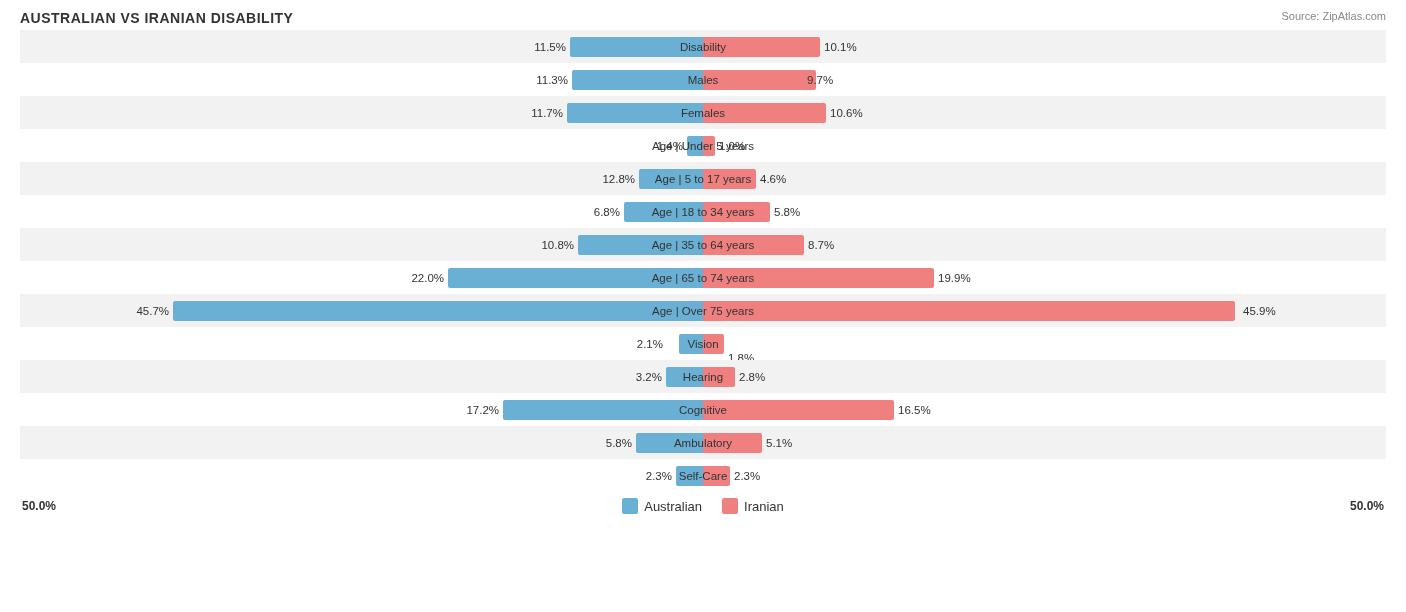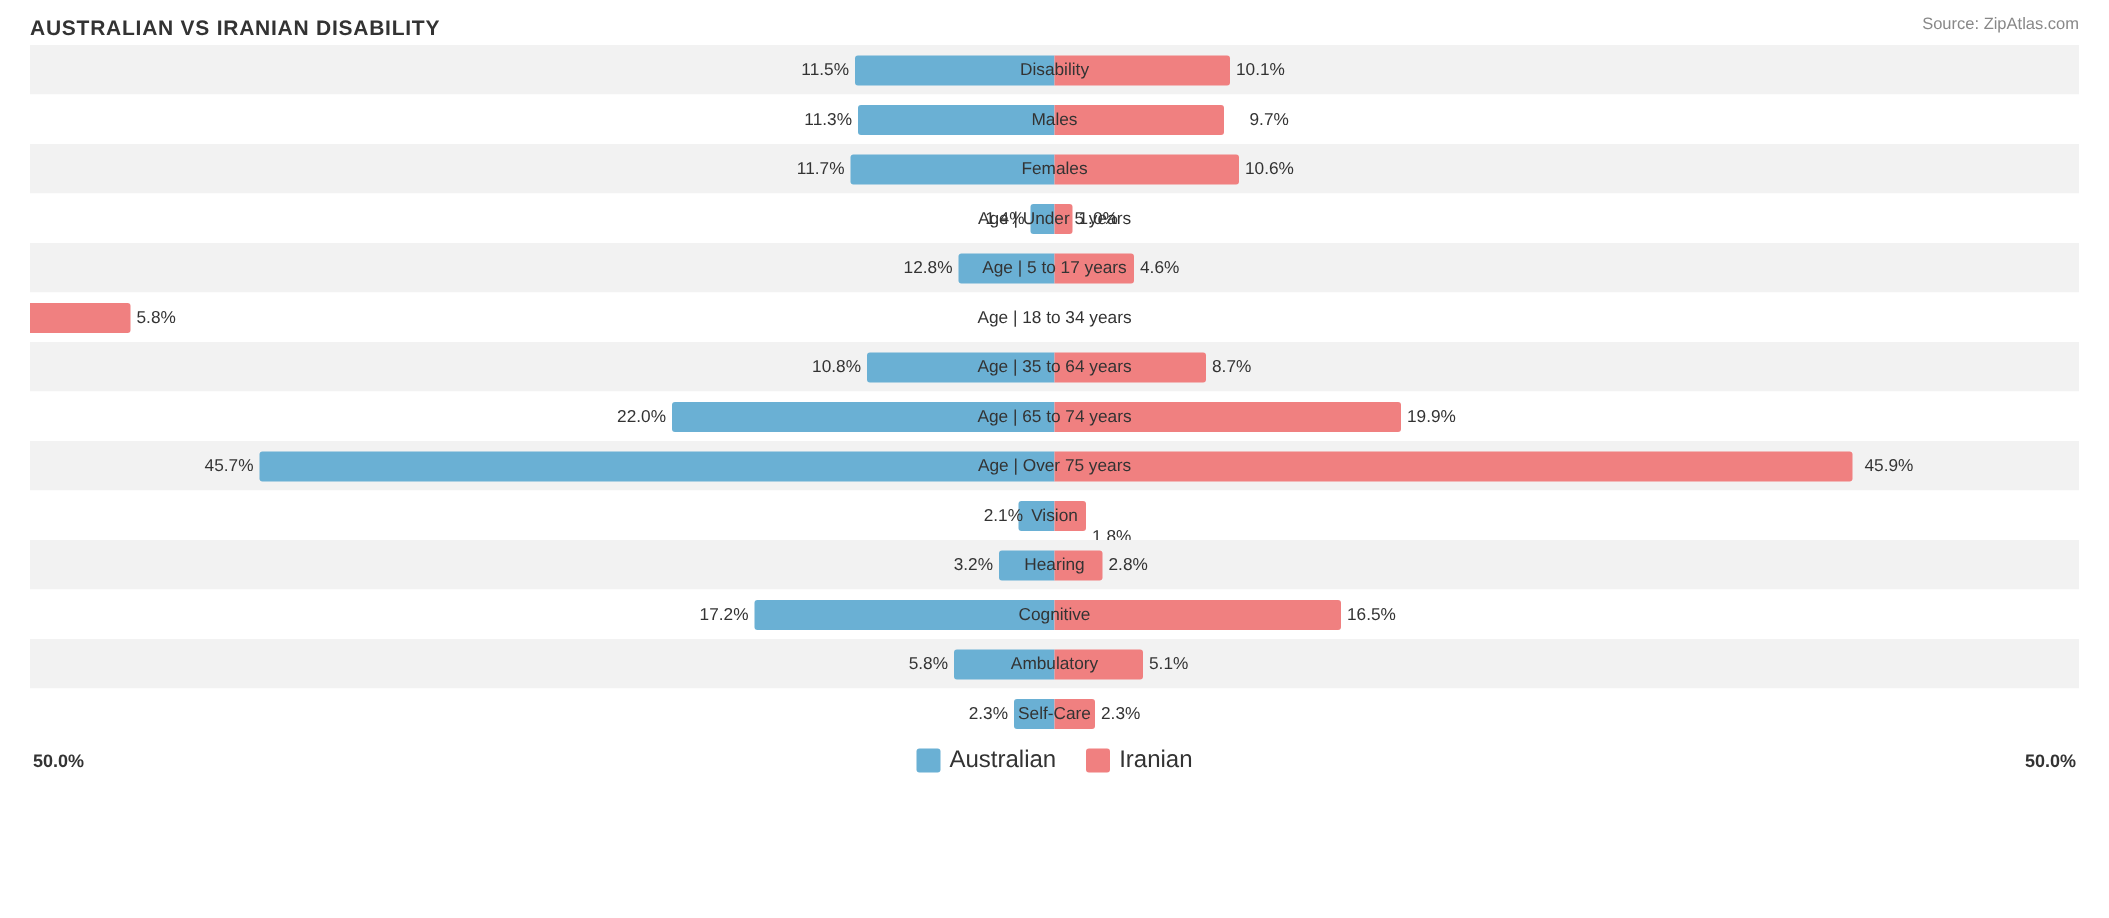--- a/index.html
+++ b/index.html
@@ -51,21 +51,21 @@
     .legend {
       display: flex;
       justify-content: center;
       gap: 20px;
       flex: 1;
     }
     .legend-item {
       display: flex;
       align-items: center;
       gap: 6px;
-      font-size: 16px;
+      font-size: 13px;
       color: #333;
     }
     .legend-box {
       width: 16px;
       height: 16px;
       border-radius: 2px;
     }
     
     .rows-wrapper {
       position: relative;
@@ -150,21 +150,21 @@
       </div>
       <div class="row-label">Disability</div>
     </div>
       <div class="chart-row">
       <div class="half half-left">
         <div class="bar bar-l" style="width:131px;"></div>
         <span class="val val-left-inside" style="right:135px;">11.3%</span>
       </div>
       <div class="half half-right">
         <div class="bar bar-r" style="width:113px;"></div>
-        <span class="val val-right-inside" style="left:130px;">9.7%</span>
+        <span class="val val-right-inside" style="left:104px;">9.7%</span>
       </div>
       <div class="row-label">Males</div>
     </div>
       <div class="chart-row">
       <div class="half half-left">
         <div class="bar bar-l" style="width:136px;"></div>
         <span class="val val-left-inside" style="right:140px;">11.7%</span>
       </div>
       <div class="half half-right">
         <div class="bar bar-r" style="width:123px;"></div>
@@ -188,20 +188,24 @@
         <div class="bar bar-l" style="width:64px;"></div>
         <span class="val val-left-inside" style="right:68px;">12.8%</span>
       </div>
       <div class="half half-right">
         <div class="bar bar-r" style="width:53px;"></div>
         <span class="val val-right-inside" style="left:57px;">4.6%</span>
       </div>
       <div class="row-label">Age | 5 to 17 years</div>
     </div>
       <div class="chart-row">
+      <div class="half half-left">
+        <div class="bar bar-l" style="width:79px;"></div>
+        <span class="val val-left-inside" style="right:83px;">6.8%</span>
+      </div>
       <div class="half half-right">
         <div class="bar bar-r" style="width:67px;"></div>
         <span class="val val-right-inside" style="left:71px;">5.8%</span>
       </div>
       <div class="row-label">Age | 18 to 34 years</div>
     </div>
       <div class="chart-row">
       <div class="half half-left">
         <div class="bar bar-l" style="width:125px;"></div>
         <span class="val val-left-inside" style="right:129px;margin-left:20px;">10.8%</span>
@@ -230,21 +234,21 @@
       </div>
       <div class="half half-right">
         <div class="bar bar-r" style="width:532px;"></div>
         <span class="val val-right-inside" style="left:540px;">45.9%</span>
       </div>
       <div class="row-label">Age | Over 75 years</div>
     </div>
       <div class="chart-row">
       <div class="half half-left">
         <div class="bar bar-l" style="width:24px;"></div>
-        <span class="val val-left-inside" style="right:21px;">2.1%</span>
+        <span class="val val-left-inside" style="right:40px;">2.1%</span>
       </div>
       <div class="half half-right">
         <div class="bar bar-r" style="width:21px;"></div>
         <span class="val val-right-inside" style="left:25px;margin-top:28px;">1.8%</span>
       </div>
       <div class="row-label">Vision</div>
     </div>
       <div class="chart-row">
       <div class="half half-left">
         <div class="bar bar-l" style="width:37px;"></div>

